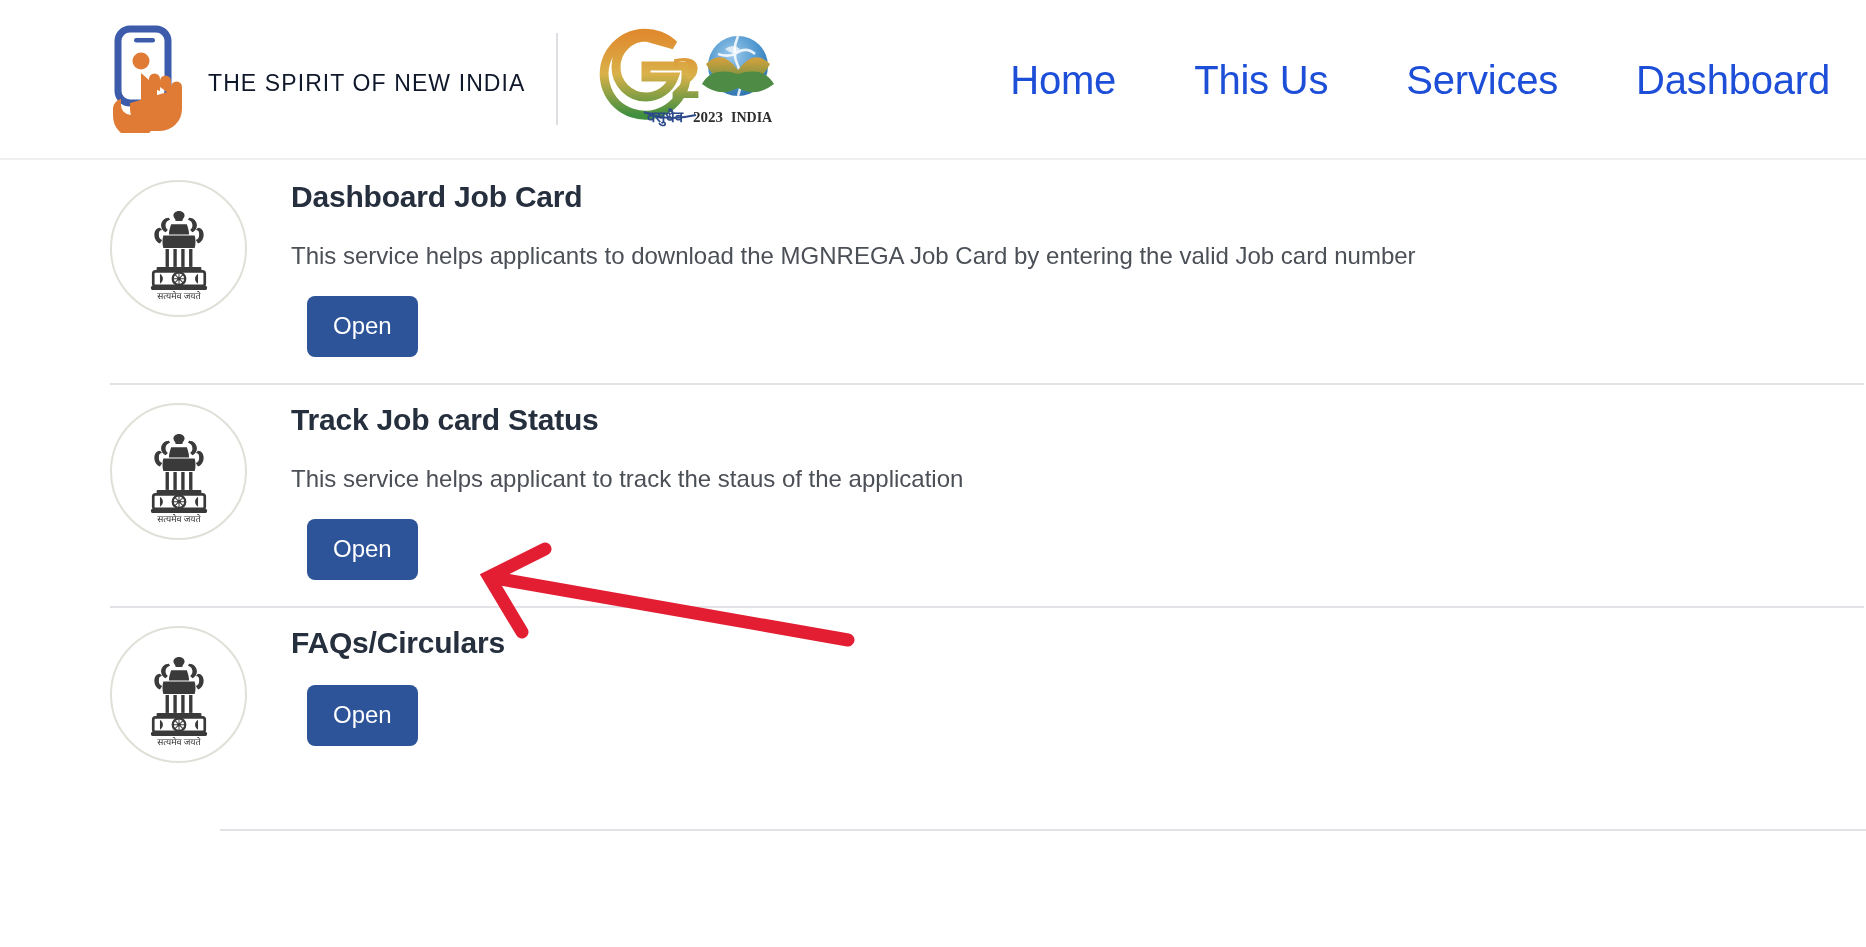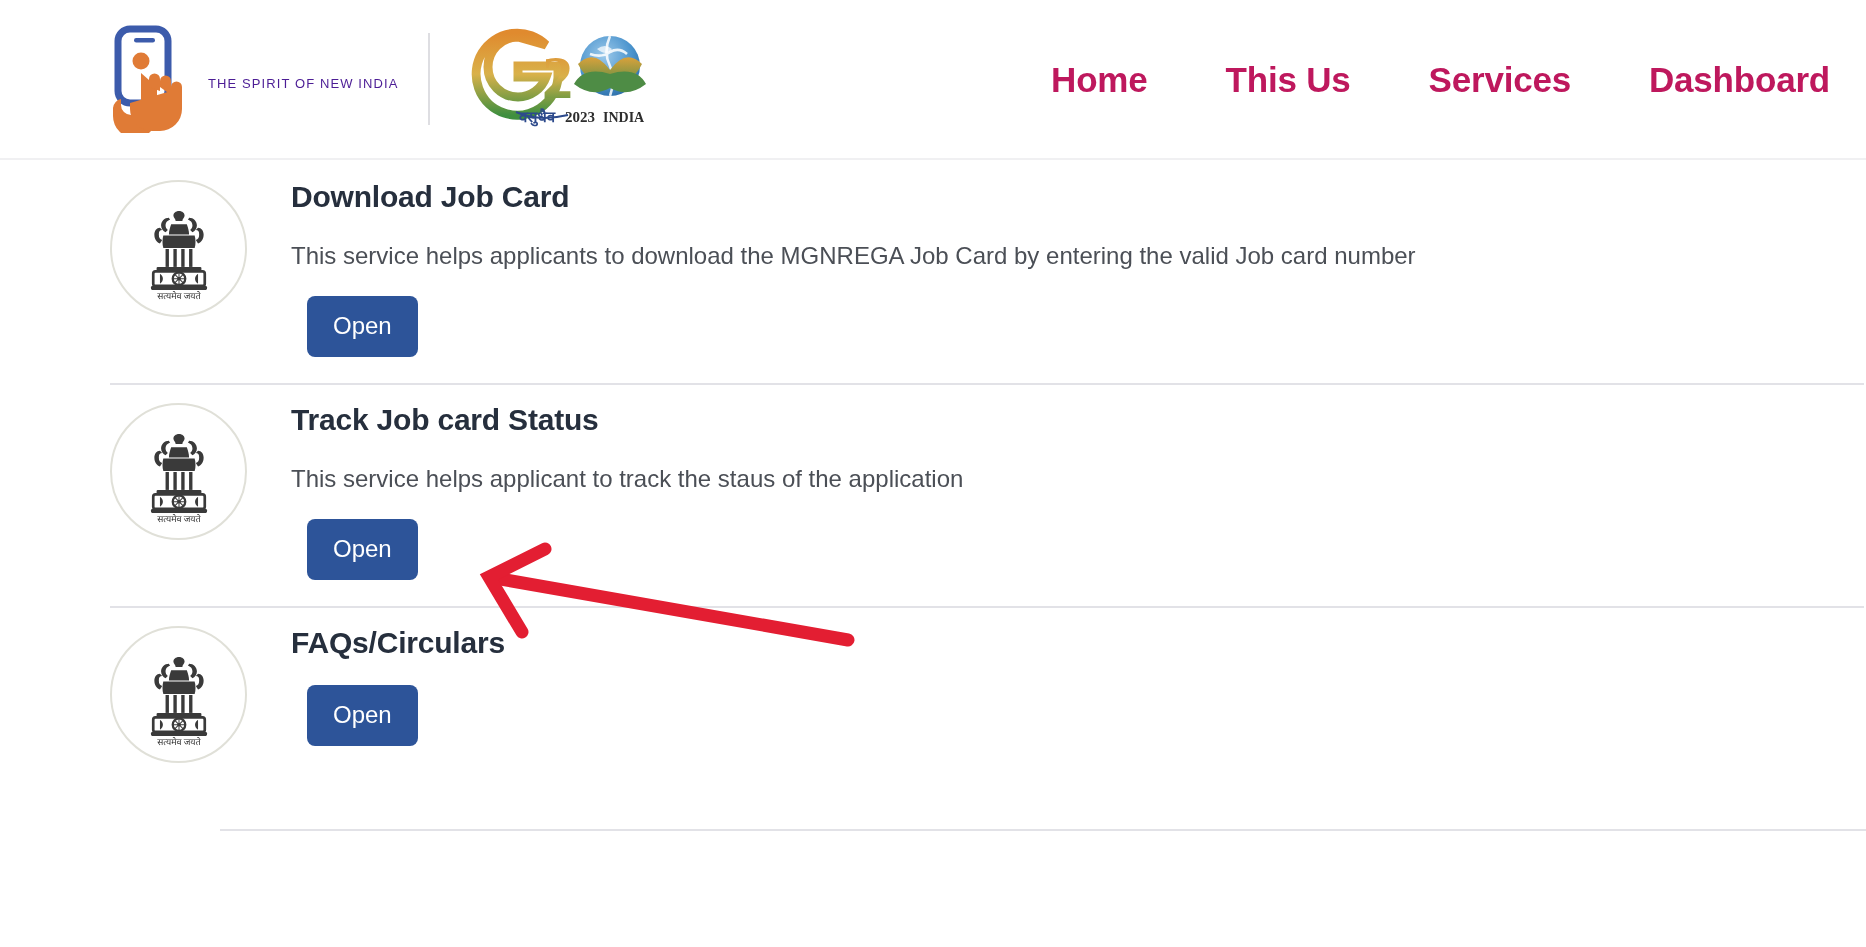--- a/index.html
+++ b/index.html
@@ -48,25 +48,25 @@
   }
   .umang-title {
     font-size: 53px;
     font-weight: 700;
     letter-spacing: -0.5px;
     line-height: 1;
     color: #3c5bab;
   }
   .umang-tagline {
     margin-top: 9px;
-    font-size: 13px;
+    font-size: 23px;
     font-weight: 400;
     letter-spacing: 1.1px;
     line-height: 1;
-    color: #4c1d95;
+    color: #0f172a;
   }
   .brand-divider {
     width: 2px;
     height: 92px;
     background: #dedee2;
     margin: 0 34px 0 30px;
   }
   .g20-logo {
     width: 186px;
     height: 110px;
@@ -76,23 +76,23 @@
   
   .main-nav {
     position: absolute;
     right: 0px;
     top: 0;
     height: 160px;
     display: flex;
     align-items: center;
   }
   .nav-item {
-    font-size: 35px;
-    font-weight: 700;
-    color: #be185d;
+    font-size: 40px;
+    font-weight: 400;
+    color: #1d4ed8;
     margin-right: 78px;
     white-space: nowrap;
     cursor: pointer;
     letter-spacing: -0.2px;
   }
   .nav-item:last-child { margin-right: 36px; }
 
   
   .service-list {
     padding: 0;
@@ -274,21 +274,21 @@
           <g stroke="#3a3a3a" stroke-width="0.9">
             <path d="M50 71v11M44.4 76.5h11.2M46 72.5l8 8M54 72.5l-8 8"></path>
           </g>
           <path d="M33 72c3 2 4 6 0 9zM67 72c-3 2-4 6 0 9z"></path>
           <rect x="25" y="83" width="50" height="3.5" rx="1.2"></rect>
         </g>
         <text x="50" y="95" text-anchor="middle" font-family="'Liberation Serif', serif" font-size="8" fill="#2d2d2d">सत्यमेव जयते</text>
       </svg>
     </div>
     <div class="service-body">
-      <div class="service-title">Download Job Card</div>
+      <div class="service-title">Dashboard Job Card</div>
       <div class="service-desc">This service helps applicants to download the MGNREGA Job Card by entering the valid Job card number</div>
       <button class="open-btn">Open</button>
     </div>
   </div>
 
   <div class="service-row">
     <div class="emblem-wrap">
       <svg class="emblem-svg" viewBox="0 0 100 100">
         <g fill="#3a3a3a">
           <path d="M50 16c-3 0-5 2-5 4s2 3 2 5h6c0-2 2-3 2-5s-2-4-5-4z"></path>

